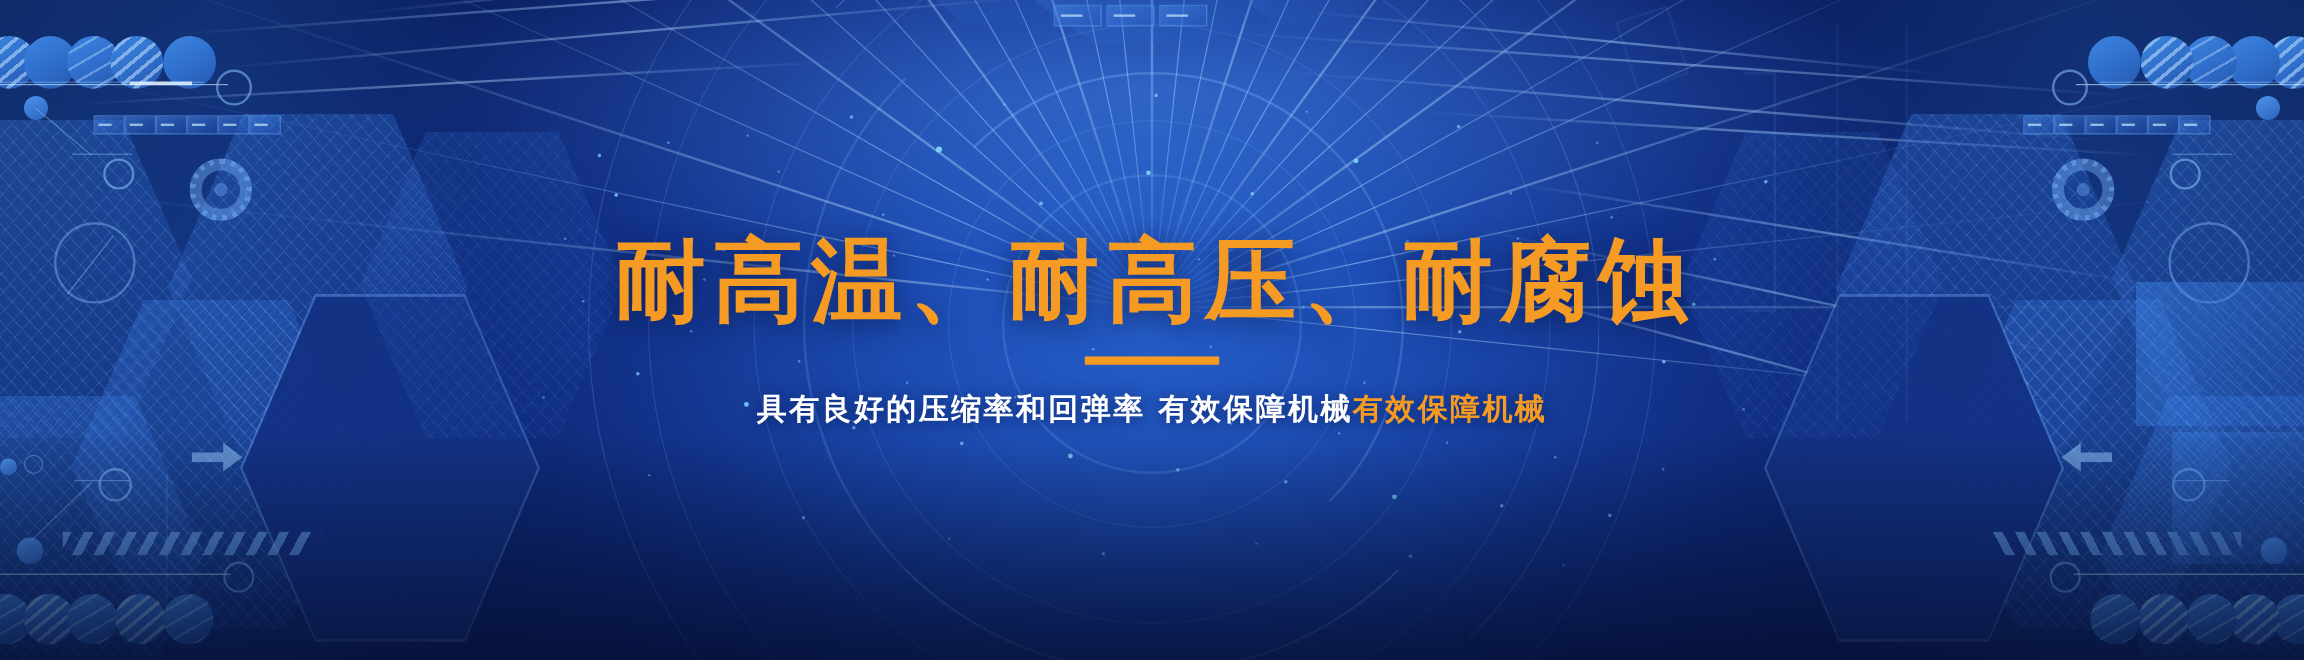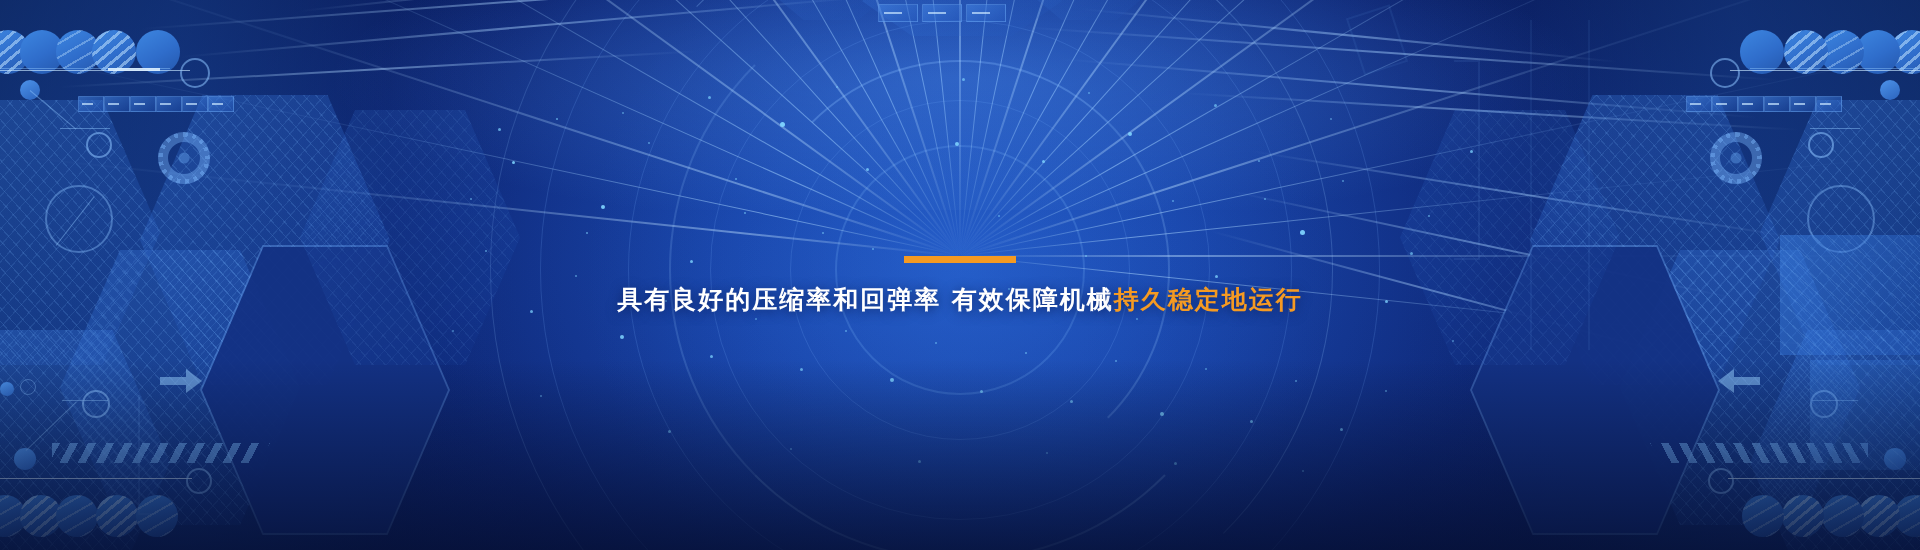--- a/index.html
+++ b/index.html
@@ -542,21 +542,22 @@
     <div class="p" style="left:1264px;top:198px;width:2px;height:2px;opacity:.60;"></div>
     <div class="p" style="left:1410px;top:252px;width:3px;height:3px;opacity:.64;"></div>
     <div class="p" style="left:452px;top:330px;width:2px;height:2px;opacity:.48;"></div>
     <div class="p" style="left:1452px;top:340px;width:2px;height:2px;opacity:.50;"></div>
   </div>
 
   <div class="bg-bottom-dark"></div>
 
   <div class="content">
 
+    <div class="headline">耐高温、耐高压、耐腐蚀</div>
 
     <div class="divider"></div>
 
     <div class="subline">
-      <span>具有良好的压缩率和回弹率 有效保障机械</span><span class="hl">持久稳定地运行</span>
+      <span>具有良好的压缩率和回弹率 有效保障机械</span><span class="hl">有效保障机械</span>
     </div>
   </div>
 
 </div>
 
 </body></html>

